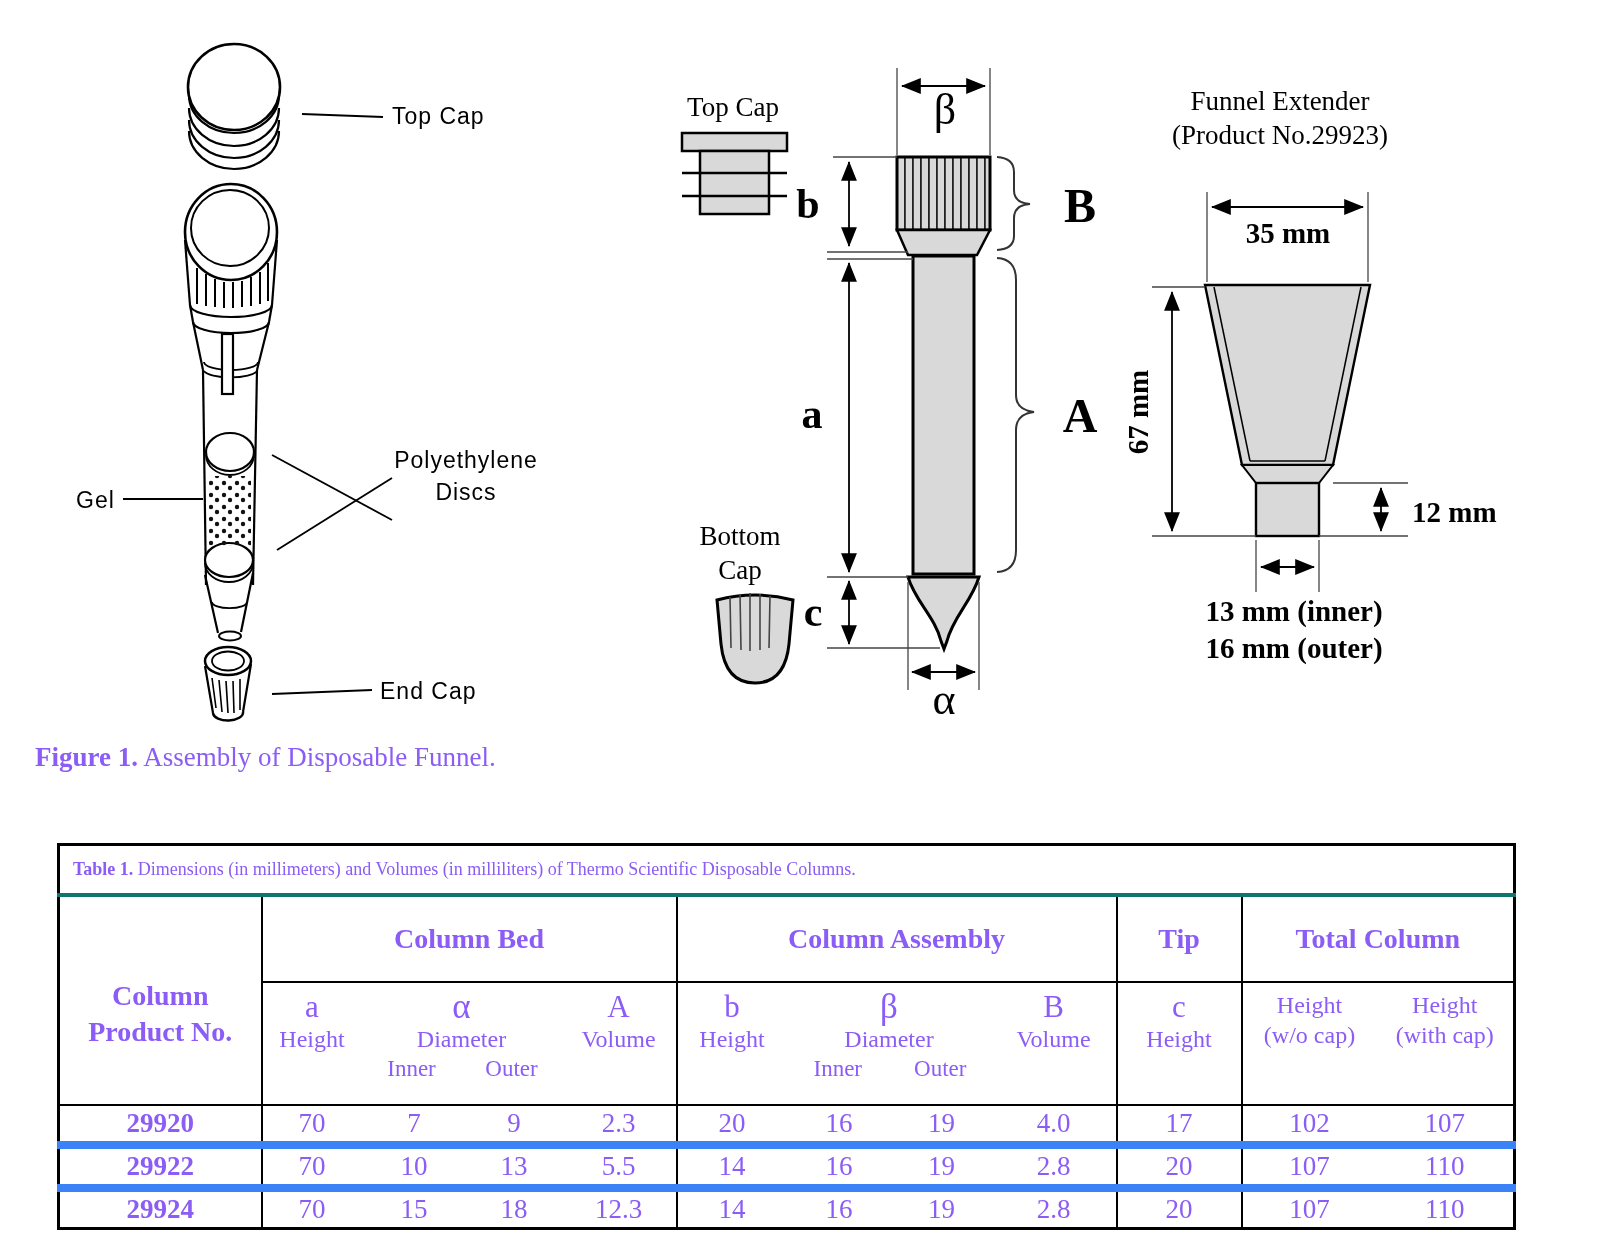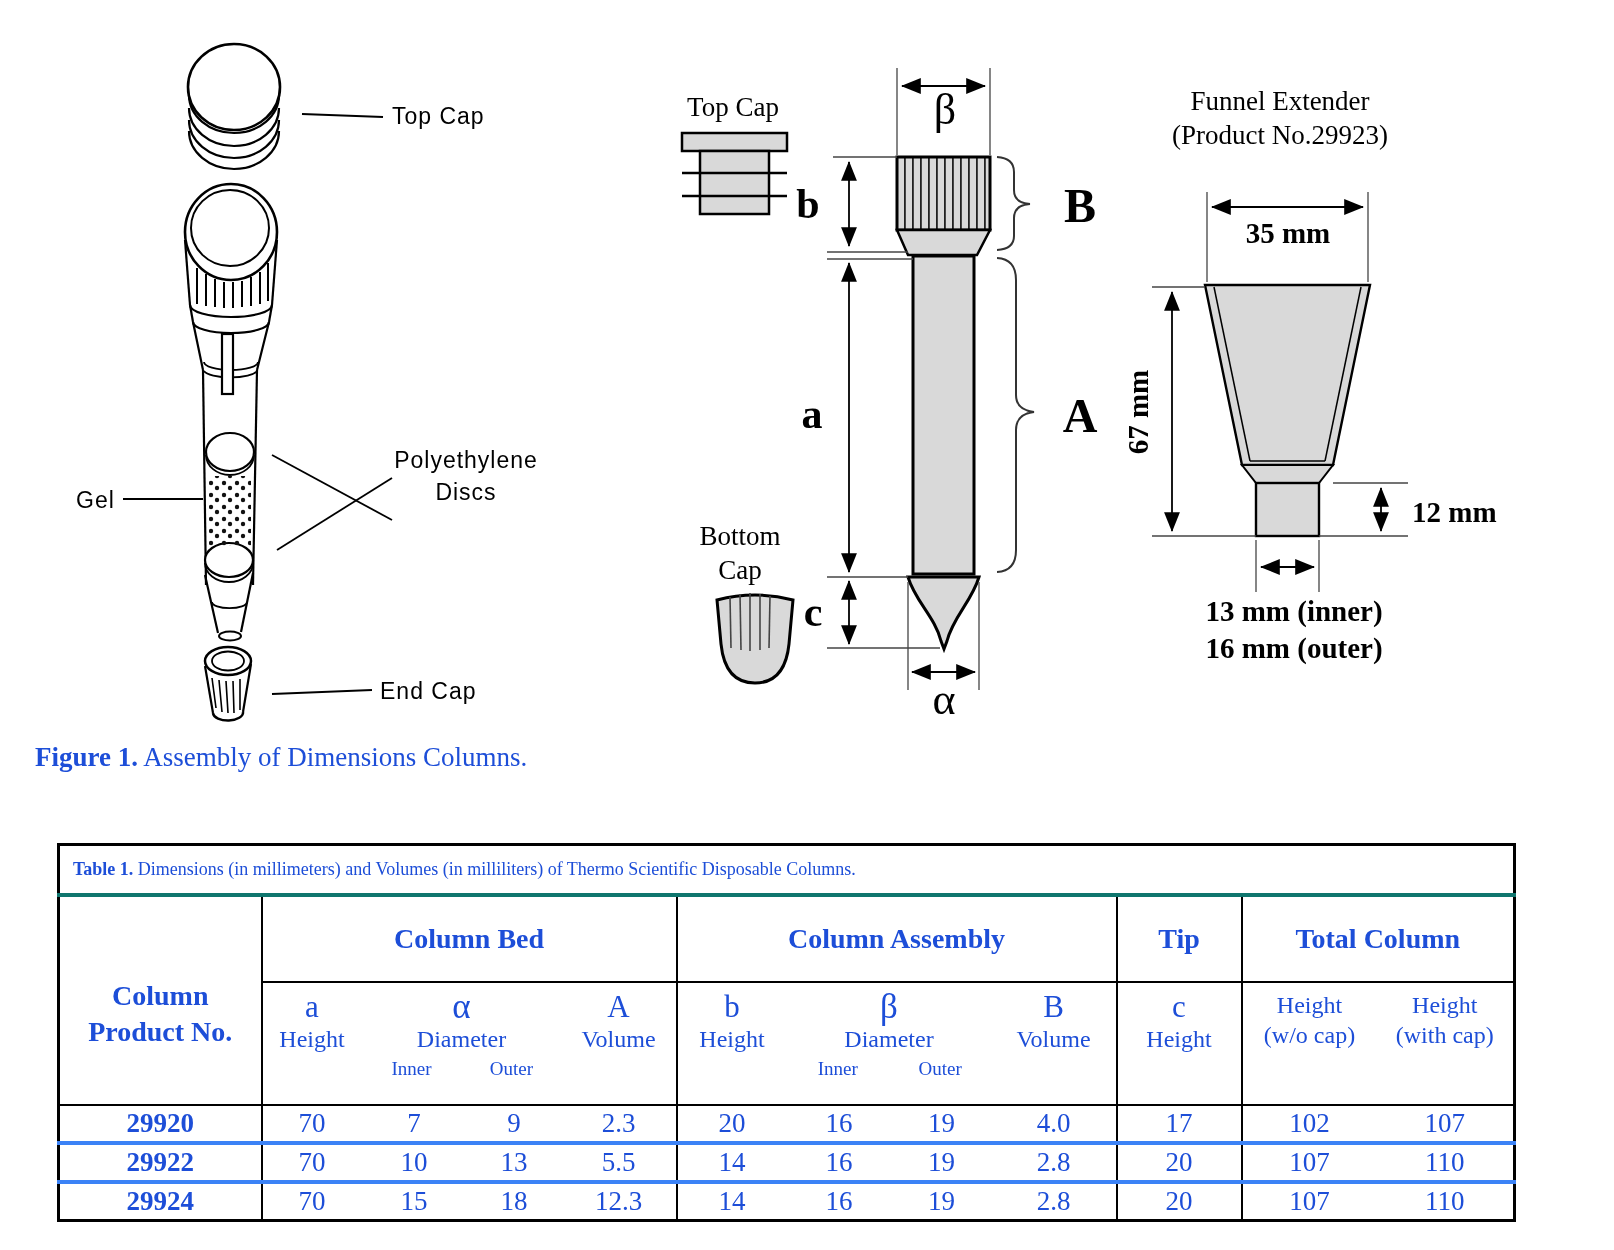--- a/index.html
+++ b/index.html
@@ -1,17 +1,17 @@
 <!DOCTYPE html>
 <html><head>
 <meta charset="utf-8">
 <style>
   html,body{margin:0;padding:0;background:#fff;}
   .page{position:relative;width:1614px;height:1250px;background:#ffffff;overflow:hidden;
-        font-family:"Liberation Serif",serif;color:#1d4ed8;}
+        font-family:"Liberation Serif",serif;color:#8b5cf6;}
   svg text{fill:#000;}
   .f1t{font-family:"Liberation Sans",sans-serif;font-size:23px;letter-spacing:1px;}
   .f2t{font-family:"Liberation Serif",serif;font-size:27px;}
   .dimL{font-family:"Liberation Serif",serif;font-size:42px;font-weight:bold;}
   .greekL{font-family:"Liberation Serif",serif;font-size:44px;}
   .braceL{font-family:"Liberation Serif",serif;font-size:48px;font-weight:bold;}
   .funT{font-family:"Liberation Serif",serif;font-size:27px;}
   .funD{font-family:"Liberation Serif",serif;font-size:29px;font-weight:bold;}
   .caption{position:absolute;font-size:27px;font-family:"Liberation Serif",serif;white-space:nowrap;}
   .caption b{font-weight:bold;}
@@ -20,23 +20,23 @@
            table-layout:fixed;border:3px solid #000;font-family:"Liberation Serif",serif;}
   table.t1 td{text-align:center;padding:0;}
   .title-cell{border-bottom:4px solid #0f766e;text-align:left !important;font-size:18px;
               padding:13px 6px 13px 13px !important;}
   .group-row td{border-bottom:2px solid #000;font-weight:bold;font-size:28px;height:84px;vertical-align:middle;}
   .prod-cell{font-weight:bold;font-size:28px;line-height:36px;vertical-align:middle;padding-top:26px !important;margin-left:12px;}
   .sub-row td{border-bottom:2px solid #000;height:114px;vertical-align:top;padding-top:7px !important;}
   .gl{display:block;font-size:31px;line-height:34px;}
   .gl-greek{display:block;font-size:35px;line-height:34px;}
   .gw{display:block;font-size:24px;line-height:30px;}
-  .io-row{display:flex;font-size:19px;line-height:30px;}
+  .io-row{display:flex;font-size:23px;line-height:30px;}
   .io-row span{flex:1;text-align:center;}
-  .data-row td{font-size:27px;height:35px;line-height:35px;border-bottom:4px solid #3b82f6;}
+  .data-row td{font-size:27px;height:35px;line-height:35px;border-bottom:8px solid #3b82f6;}
   .data-row td.prod{font-weight:bold;}
   .data-row:last-child td{border-bottom:none;}
   .gb{border-left:2px solid #000;border-radius:20px;}
 </style>
 </head>
 <body>
 
 <div class="page">
 
   <svg width="1614" height="800" viewBox="0 0 1614 800" style="position:absolute;left:0;top:0;">
@@ -221,21 +221,21 @@
     <text class="funT" x="1280" y="144" text-anchor="middle">(Product No.29923)</text>
     <text class="funD" x="1288" y="243" text-anchor="middle">35 mm</text>
     <text class="funD" x="1148" y="412" text-anchor="middle" transform="rotate(-90 1148 412)">67 mm</text>
     <text class="funD" x="1412" y="522">12 mm</text>
     <text class="funD" x="1294" y="621" text-anchor="middle">13 mm (inner)</text>
     <text class="funD" x="1294" y="658" text-anchor="middle">16 mm (outer)</text>
   </svg>
 
   <div class="caption" style="left:35px;top:742px;">
     <b>Figure 1.</b>
-    <span>Assembly of Dimensions Columns.</span>
+    <span>Assembly of Disposable Funnel.</span>
   </div>
 
   <table class="t1">
     <colgroup>
       <col style="width:203px">
         <col style="width:100px">
         <col style="width:105px">
         <col style="width:95px">
       <col style="width:115px">
         <col style="width:110px">

